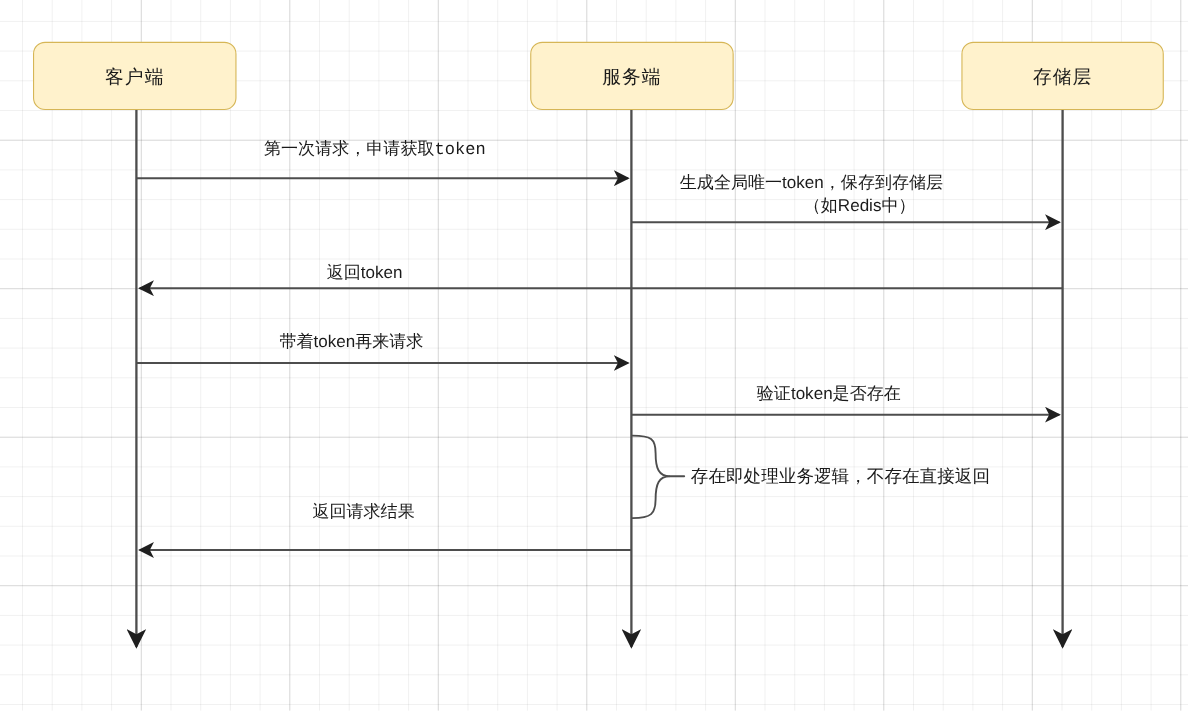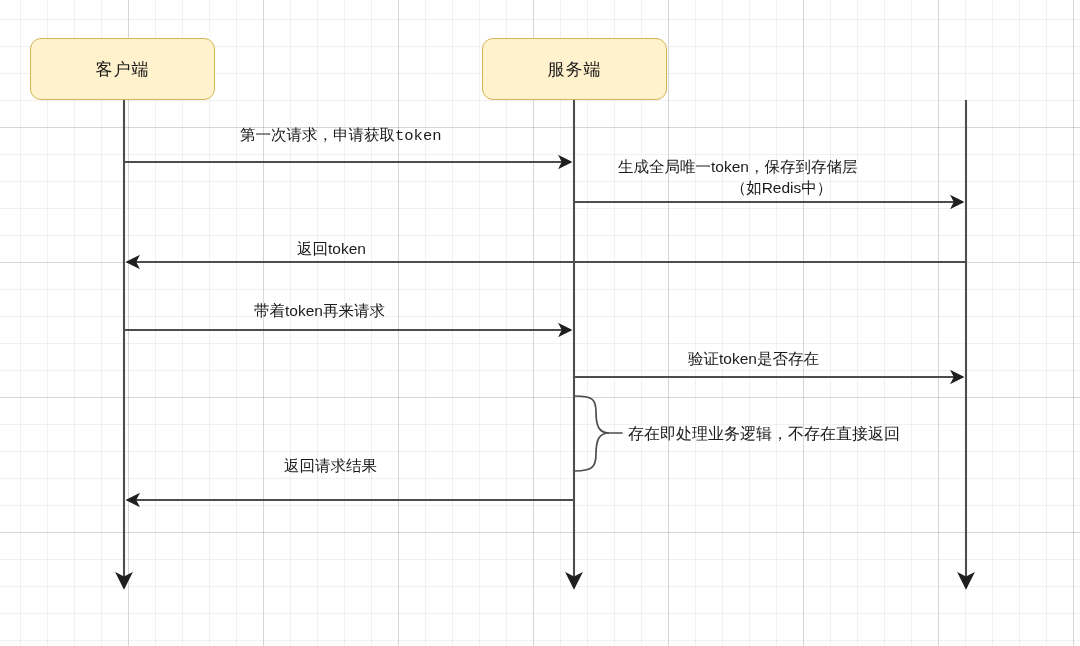--- a/index.html
+++ b/index.html
@@ -38,20 +38,23 @@
 </head>
 <body>
 
 <div id="canvas">
 
   <div class="pbox" style="left:30px;top:38px;width:185px;height:62px;">
     <span>客户端</span>
   </div>
   <div class="pbox" style="left:482px;top:38px;width:185px;height:62px;">
     <span>服务端</span>
+  </div>
+  <div class="pbox" style="left:874px;top:38px;width:184px;height:62px;">
+    <span>存储层</span>
   </div>
 
   <svg class="layer" viewBox="0 0 1080 646" xmlns="http://www.w3.org/2000/svg">
     <defs>
       <marker id="ahR" viewBox="0 0 10 10" refX="9" refY="5" markerWidth="8" markerHeight="8" orient="auto-start-reverse">
         <path d="M 0 0 L 10 5 L 0 10 L 2.6 5 z" fill="#1f1f1f"></path>
       </marker>
       <marker id="ahL" viewBox="0 0 10 10" refX="9" refY="5" markerWidth="8" markerHeight="8" orient="auto-start-reverse">
         <path d="M 0 0 L 10 5 L 0 10 L 2.6 5 z" fill="#1f1f1f"></path>
       </marker>

